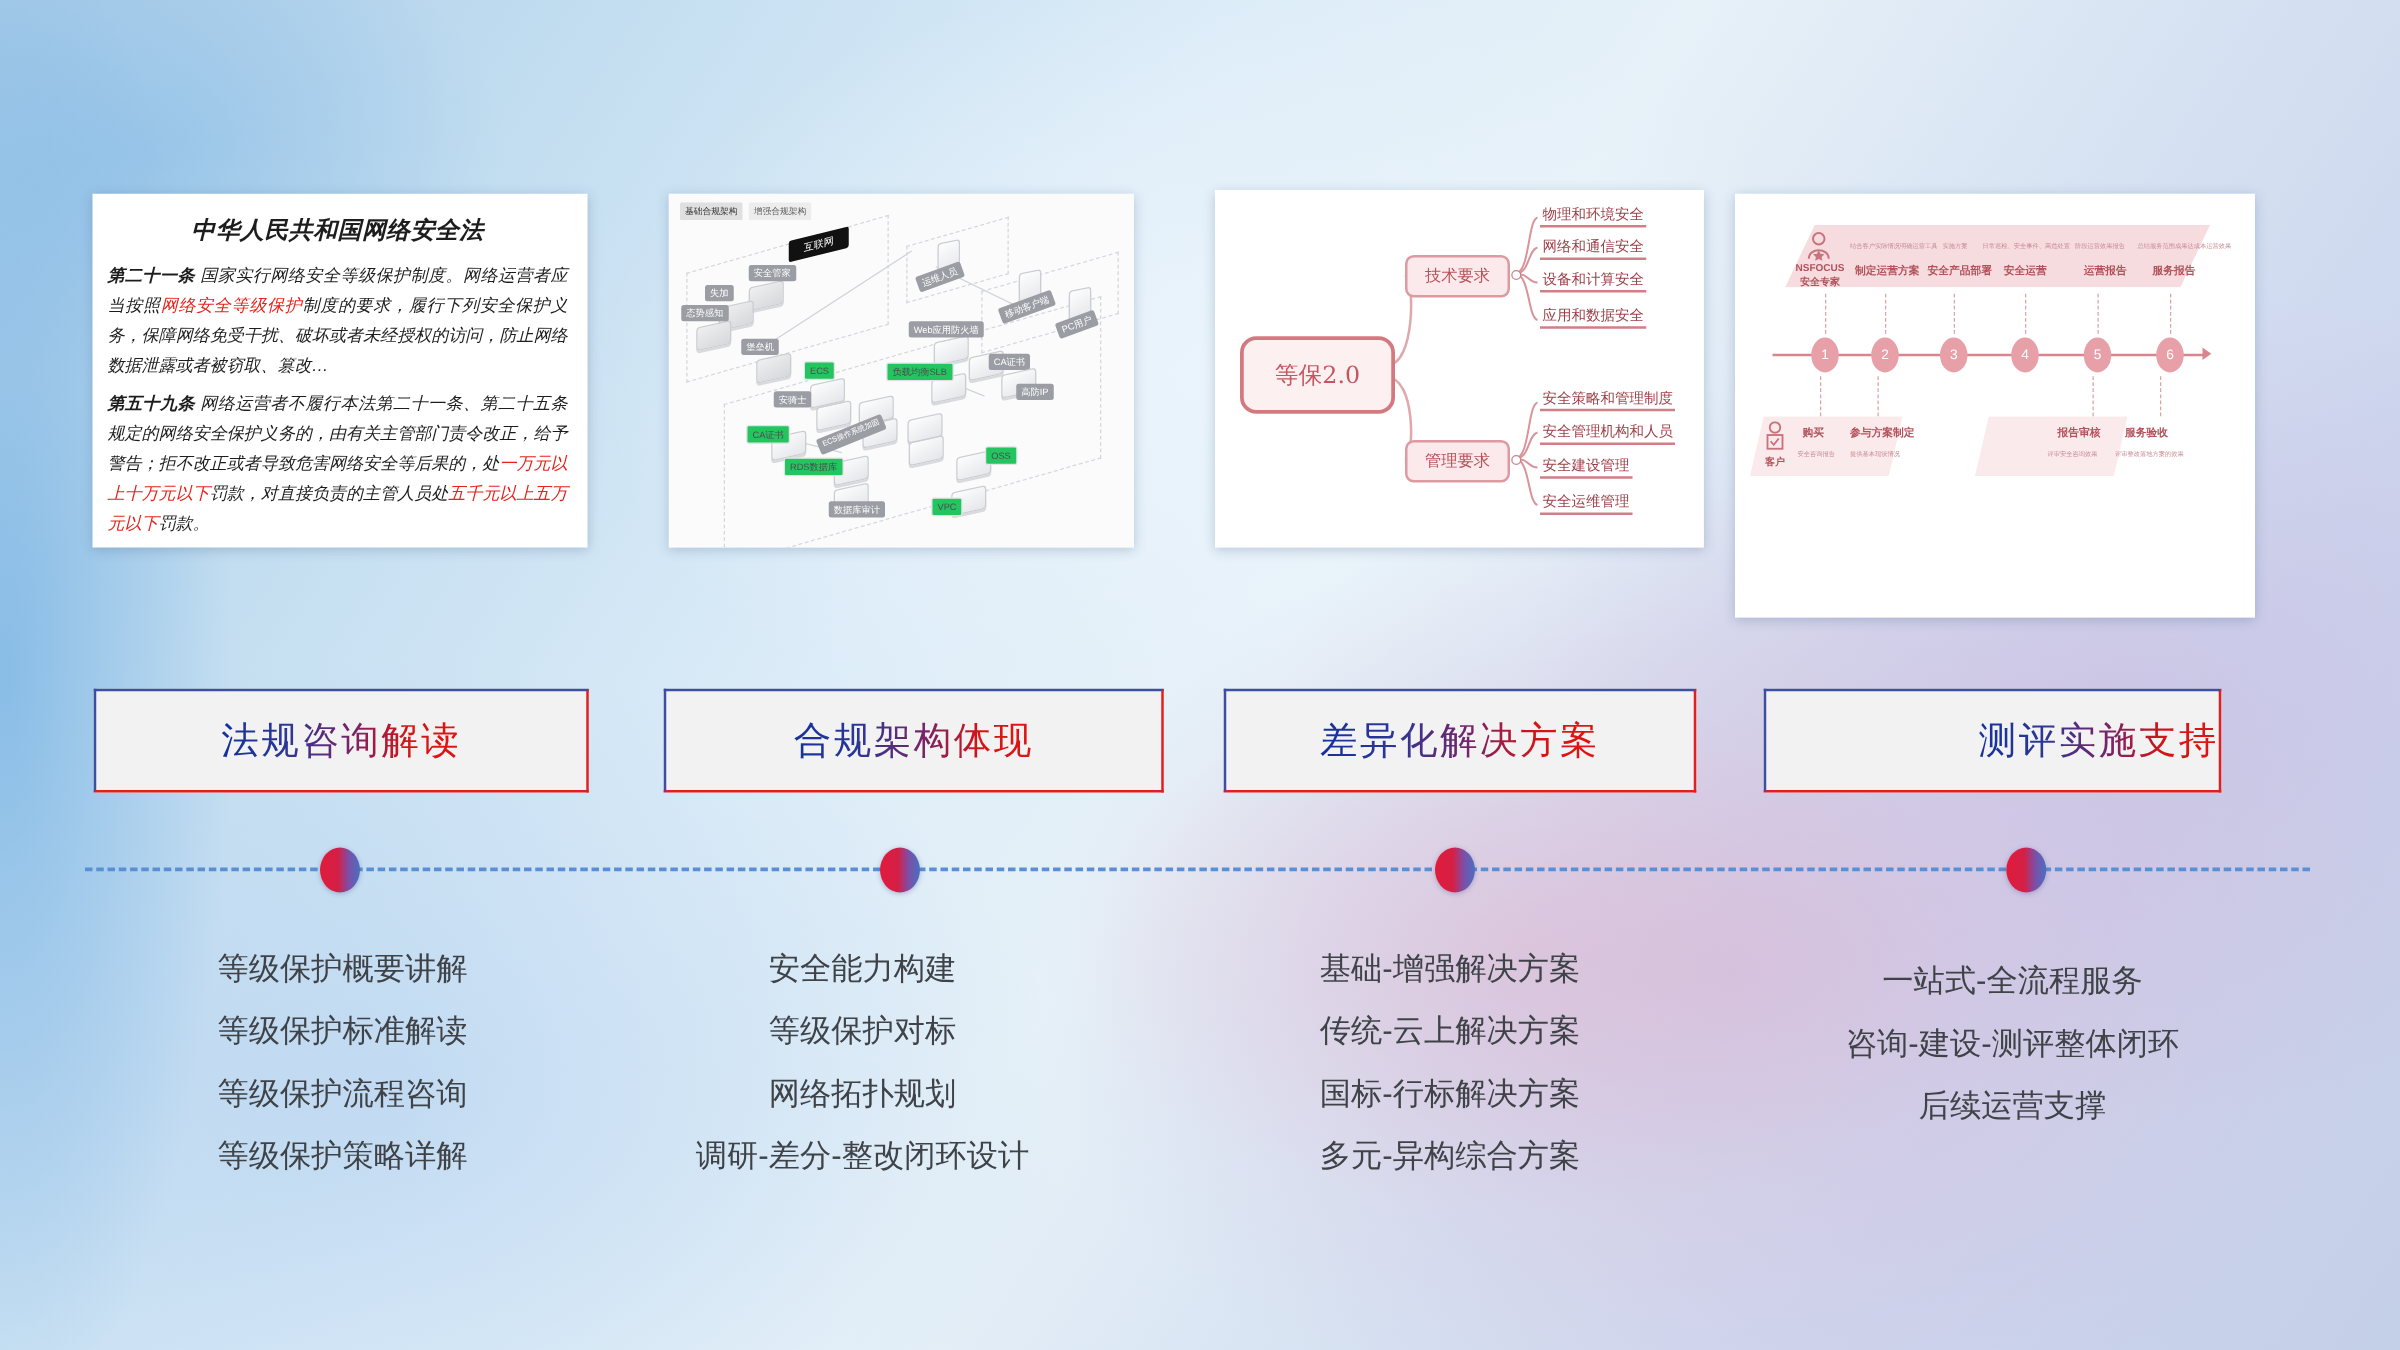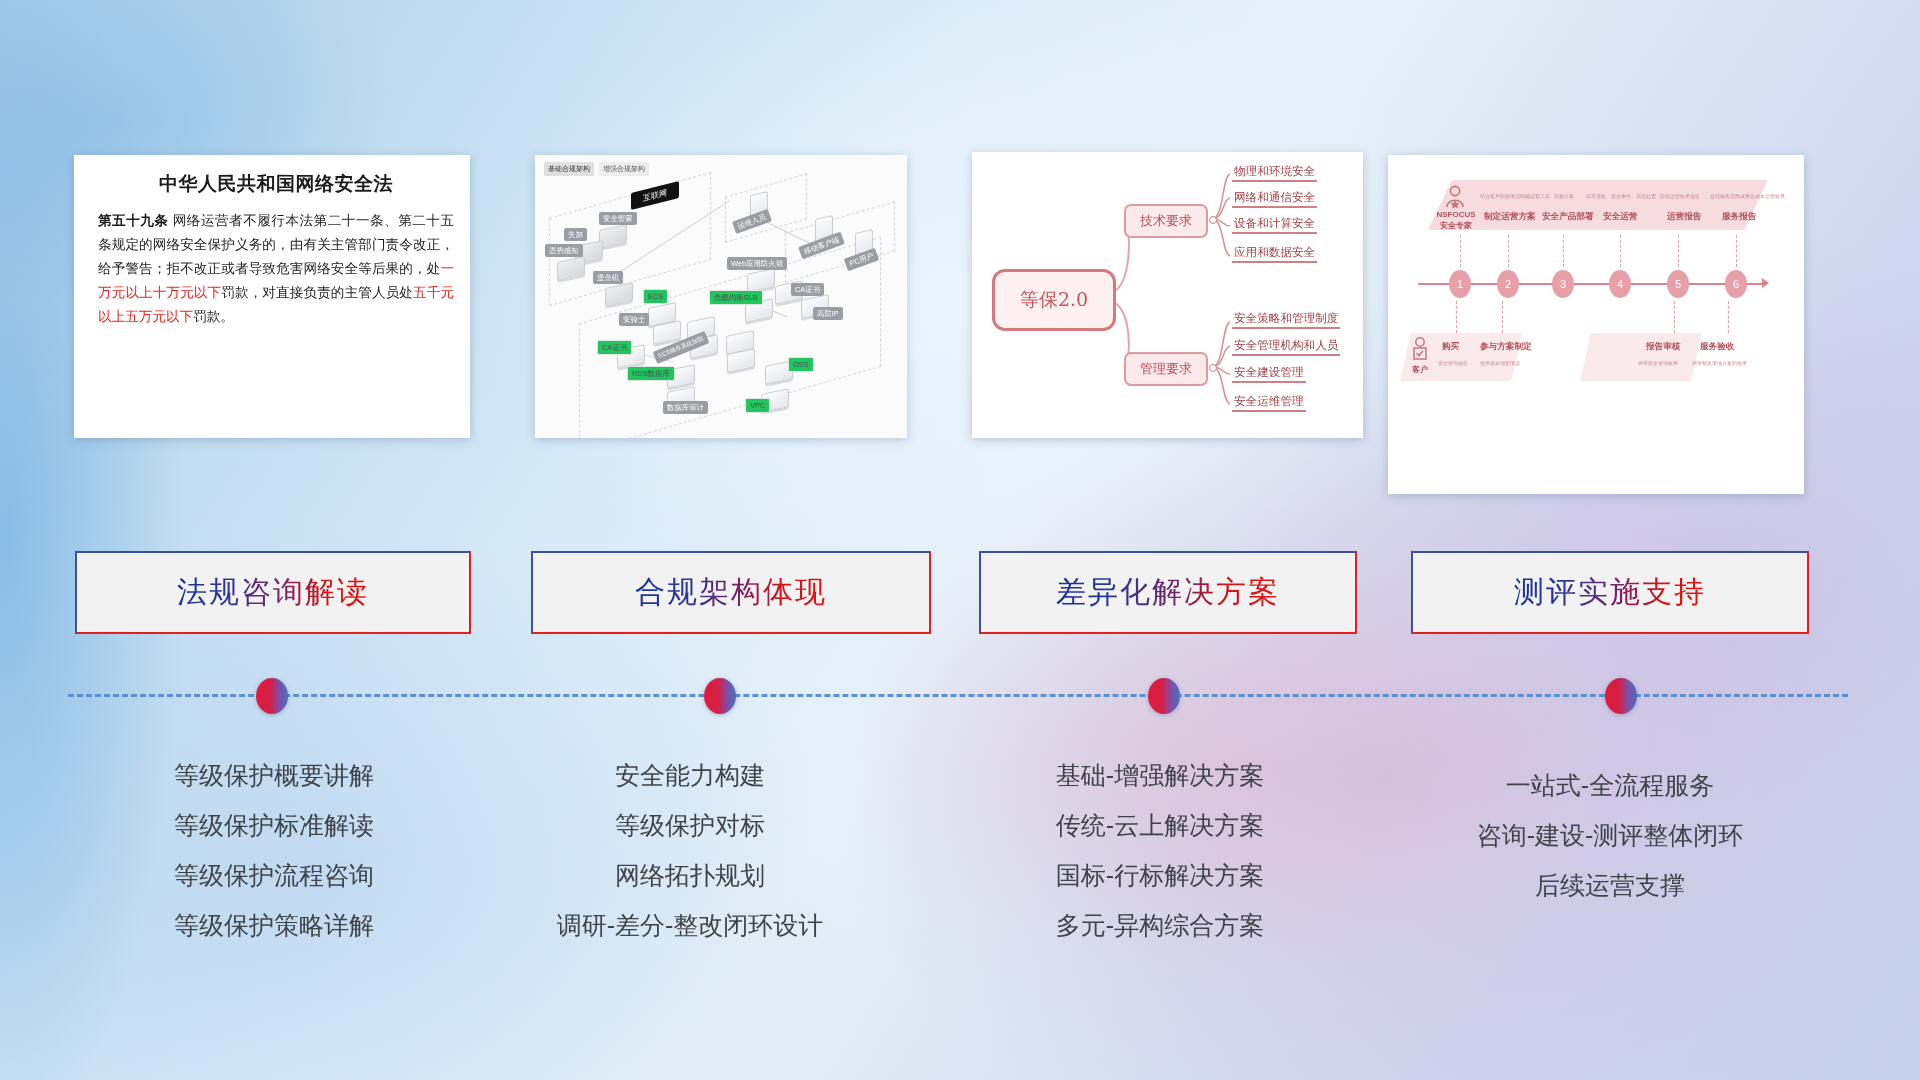--- a/index.html
+++ b/index.html
@@ -26,22 +26,22 @@
   #wrap{position:absolute;inset:0;z-index:2;}
 
   
   .card{position:absolute;background:#fff;box-shadow:0 2px 9px rgba(60,90,130,.28);overflow:hidden;}
   .card.c1{left:74px;top:155px;width:396px;height:283px;}
   .card.c2{left:535px;top:155px;width:372px;height:283px;}
   .card.c3{left:972px;top:152px;width:391px;height:286px;}
   .card.c4{left:1388px;top:155px;width:416px;height:339px;}
 
   
-  .law{padding:12px 16px 8px 24px;box-sizing:border-box;height:100%;
-       color:#1d1d1d;}
+  .law{padding:12px 16px 8px 12px;box-sizing:border-box;height:100%;
+       color:#1d1d1d;font-style:italic;}
   .law-title{text-align:center;font-size:19px;font-weight:bold;letter-spacing:.5px;
        margin:4px 0 12px 0;}
   .law p{margin:0 0 6px 0;font-size:13.6px;line-height:24px;text-align:justify;}
   .law b{font-weight:bold;}
   .law .rd{color:#e8221b;}
 
   
   .arch{position:absolute;inset:0;background:#fbfbfc;}
   .arch .tabs{position:absolute;left:9px;top:7px;display:flex;gap:5px;}
   .arch .tabs span{font-size:7px;color:#5c5c5c;background:#ededed;padding:2px 4px;border-radius:1px;white-space:nowrap;}
@@ -97,21 +97,21 @@
   .hdr{position:absolute;top:551px;height:83px;background:#f2f2f2;
        border:2px solid #e02020;border-left-color:#3c4fa0;border-top-color:#3c4fa0;
        display:flex;align-items:center;justify-content:center;box-sizing:border-box;}
   .hdr span{font-size:30px;font-weight:500;letter-spacing:2px;
       background:linear-gradient(90deg,#16319b 0%,#2a3796 26%,#7b2366 55%,#d51414 78%,#e21414 100%);
       -webkit-background-clip:text;background-clip:text;color:transparent;
       -webkit-text-fill-color:transparent;}
   .h1{left:75px;width:396px;}
   .h2{left:531px;width:400px;}
   .h3{left:979px;width:378px;}
-  .h4{left:1411px;width:398px;}
+  .h4{left:1411px;width:366px;justify-content:flex-end;}
 
   
   .tl{position:absolute;left:68px;top:694px;width:1780px;height:0;
       border-top:3px dashed #5b8fd4;}
   .tldot{position:absolute;top:678px;width:32px;height:36px;border-radius:50%;
       background:linear-gradient(90deg,#e01b3c 0%,#d51f46 45%,#7b4fa8 72%,#4a6fc0 100%);
       box-shadow:0 1px 4px rgba(60,80,140,.35);}
   .d1{left:256px;} .d2{left:704px;} .d3{left:1148px;} .d4{left:1605px;}
 
   
@@ -126,20 +126,21 @@
 <body>
 
 <div id="bg"></div>
 <div id="bg2"></div>
 
 <div id="wrap">
 
   <div class="card c1">
     <div class="law">
       <div class="law-title">中华人民共和国网络安全法</div>
+      <p><b>第二十一条</b><span> 国家实行网络安全等级保护制度。网络运营者应当按照</span><span class="rd">网络安全等级保护</span><span>制度的要求，履行下列安全保护义务，保障网络免受干扰、破坏或者未经授权的访问，防止网络数据泄露或者被窃取、篡改…</span></p>
       <p><b>第五十九条</b><span> 网络运营者不履行本法第二十一条、第二十五条规定的网络安全保护义务的，由有关主管部门责令改正，给予警告；拒不改正或者导致危害网络安全等后果的，处</span><span class="rd">一万元以上十万元以下</span><span>罚款，对直接负责的主管人员处</span><span class="rd">五千元以上五万元以下</span><span>罚款。</span></p>
     </div>
   </div>
 
   <div class="card c2">
     <div class="arch">
       <div class="tabs">
         <span class="on">基础合规架构</span>
         <span>增强合规架构</span>
       </div>

